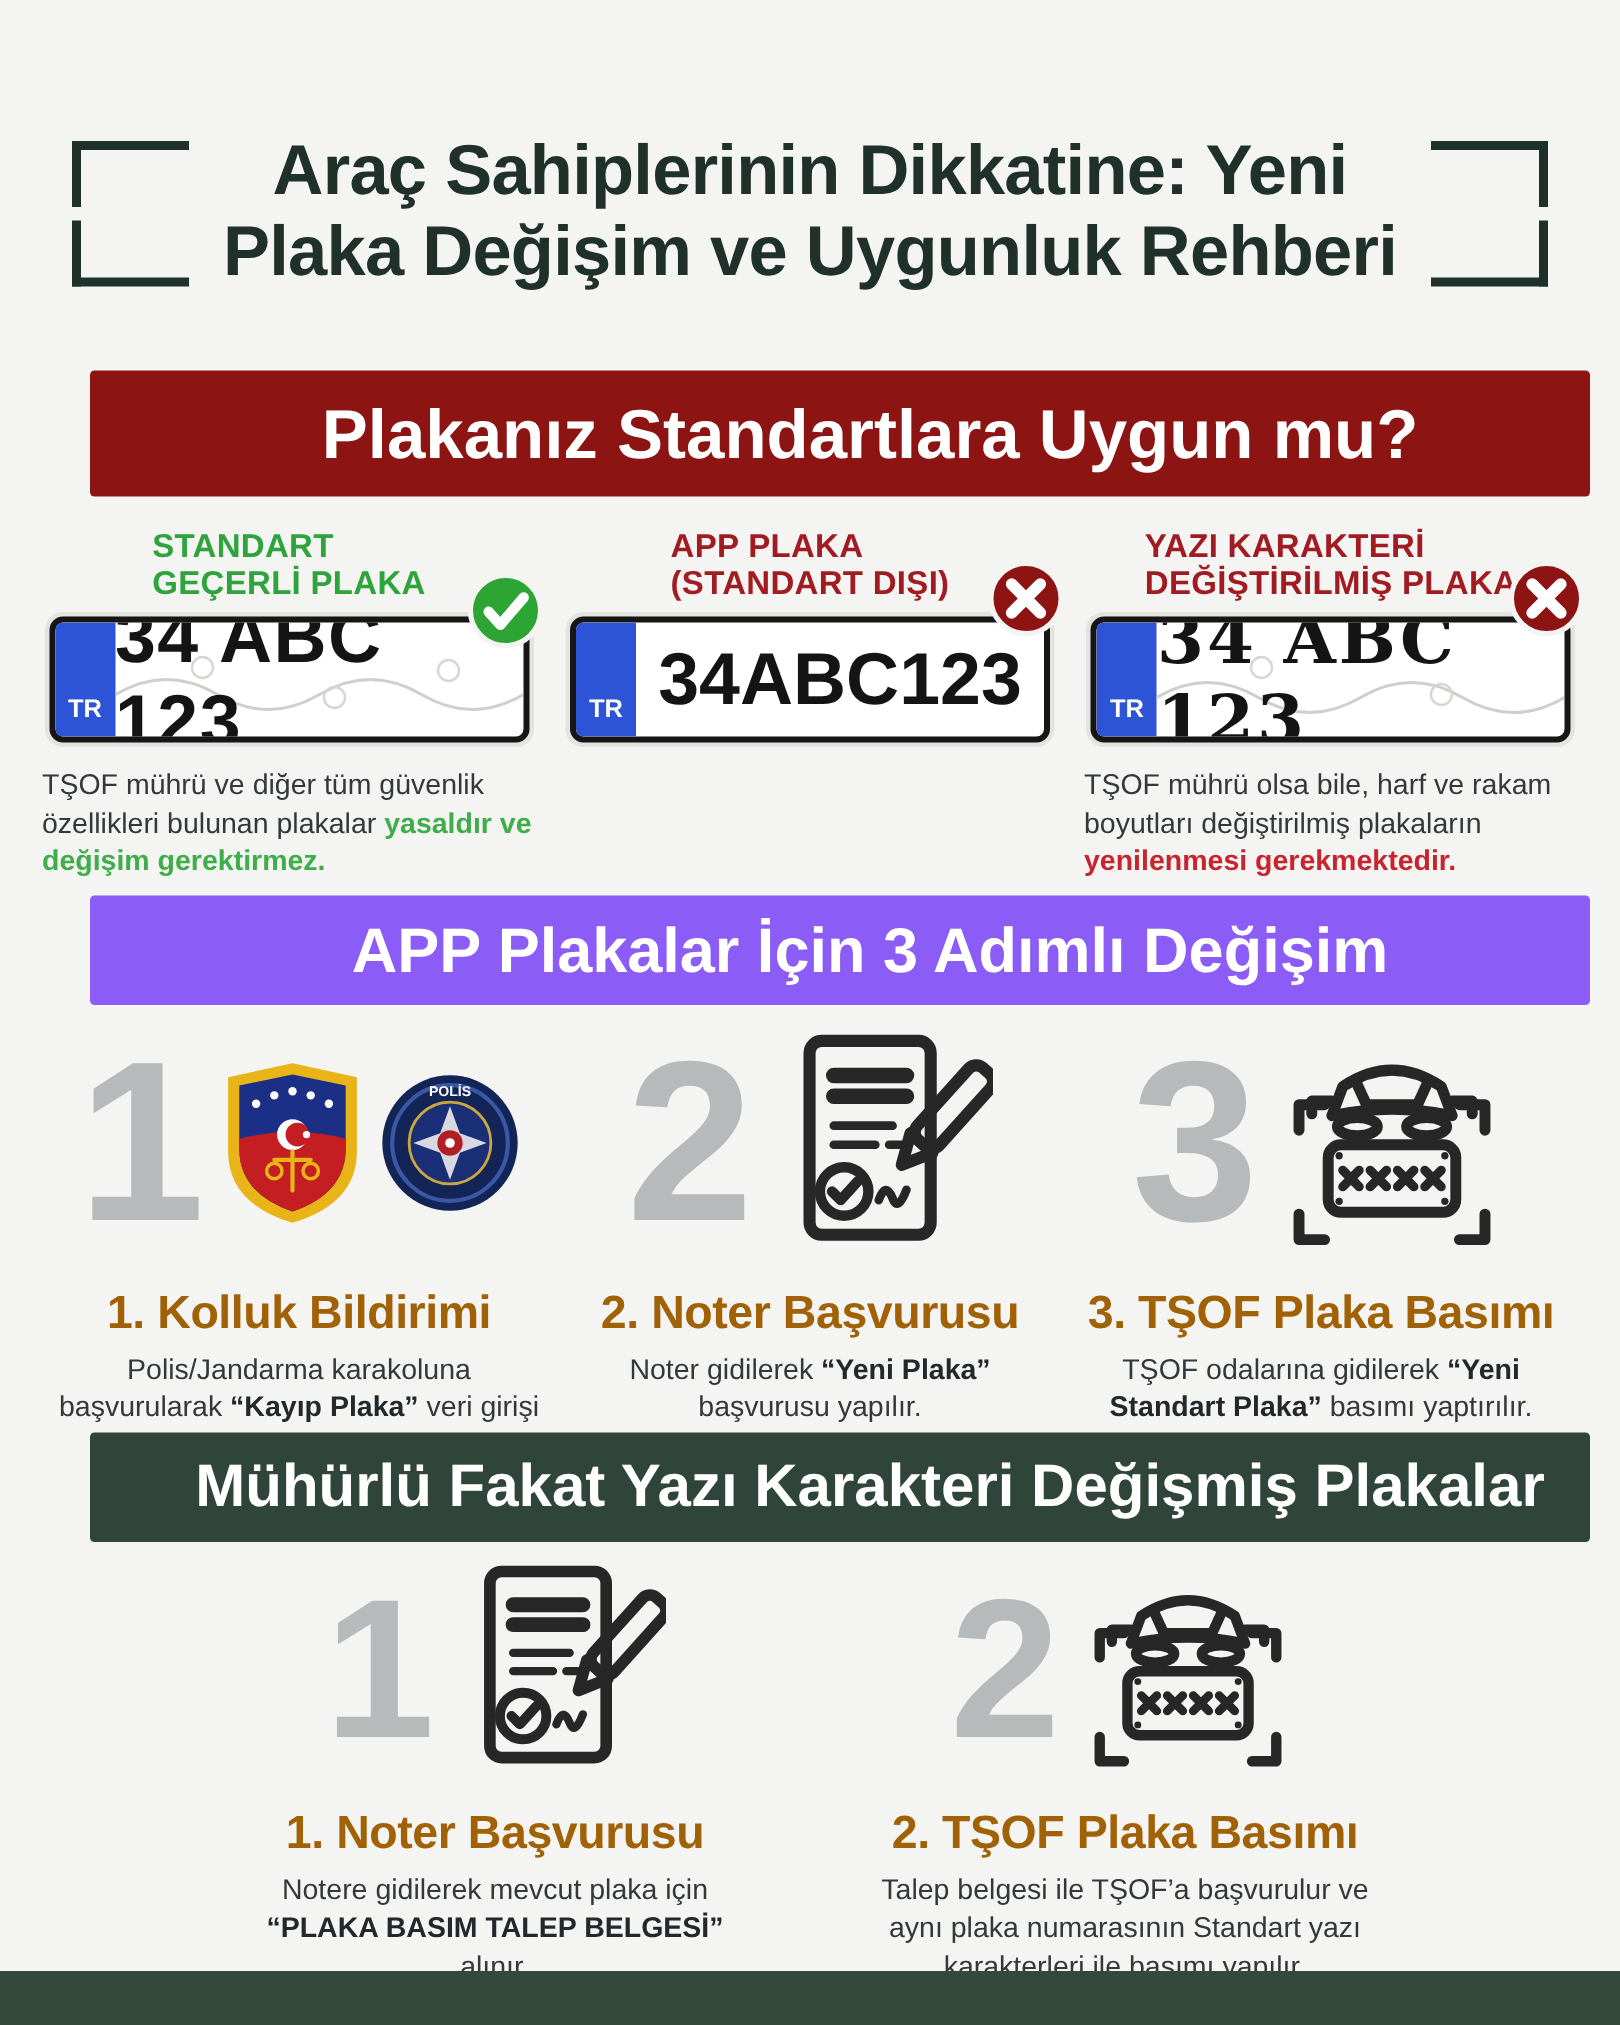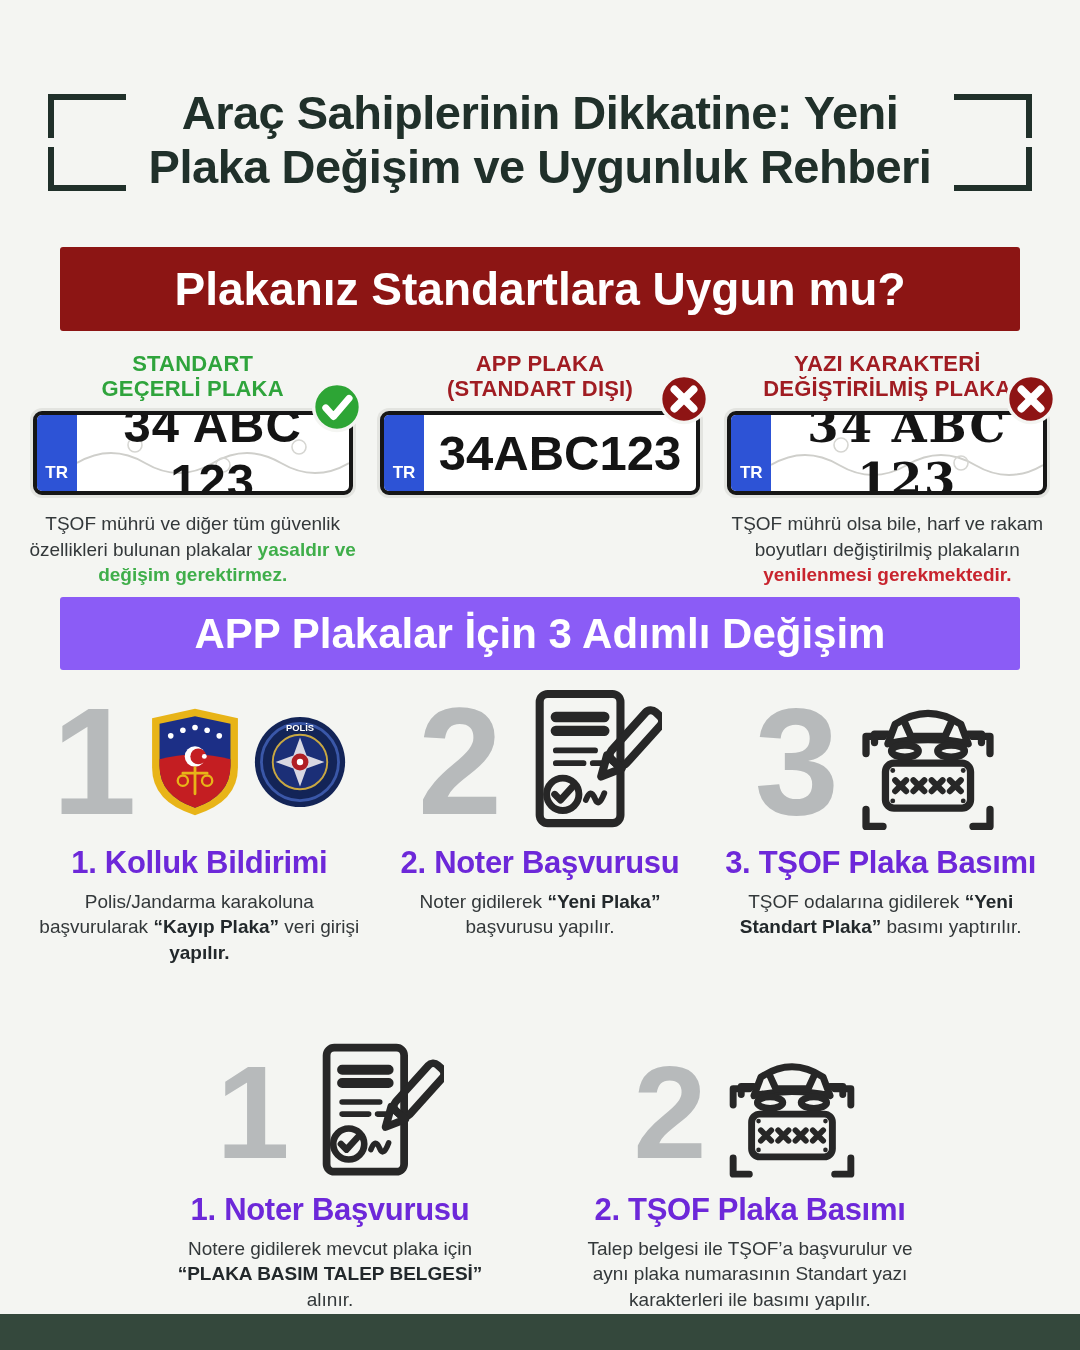--- a/index.html
+++ b/index.html
@@ -11,27 +11,27 @@
   
   .title-block{position:absolute;top:86px;left:48px;right:48px;text-align:center;}
   .title-text{font-size:47px;font-weight:800;line-height:1.14;color:#20302a;letter-spacing:-0.5px;padding:0 64px;}
   .corner{position:absolute;width:72px;height:38px;border:0 solid #20302a;}
   .corner.tl{left:0;top:8px;border-top-width:6px;border-left-width:6px;}
   .corner.bl{left:0;bottom:2px;border-bottom-width:6px;border-left-width:6px;}
   .corner.tr{right:0;top:8px;border-top-width:6px;border-right-width:6px;}
   .corner.br{right:0;bottom:2px;border-bottom-width:6px;border-right-width:6px;}
   
   .banner{position:absolute;left:60px;width:960px;display:flex;align-items:center;justify-content:center;
-          color:#fff;font-weight:800;border-radius:3px;text-align:right;}
+          color:#fff;font-weight:800;border-radius:3px;text-align:right;padding-left:40px;}
   .banner-red{top:247px;height:84px;background:#8c1514;font-size:46px;}
   .banner-g1{top:597px;height:73px;background:#8b5cf6;font-size:42px;}
   .banner-g2{top:955px;height:73px;background:#2f4539;font-size:40px;}
   
   .cols-row{position:absolute;top:352px;left:28px;width:1024px;display:flex;gap:18px;}
-  .pcol{flex:1;display:flex;flex-direction:column;align-items:center;text-align:center;}
+  .pcol{flex:1;display:flex;flex-direction:column;align-items:center;text-align:left;}
   .col-label{font-size:22px;font-weight:800;line-height:1.12;letter-spacing:0.2px;}
   .col-label.green{color:#2fa43c;}
   .col-label.red{color:#a01c22;}
   .plate-wrap{position:relative;margin-top:10px;}
   .plate{
     position:relative;width:312px;height:76px;background:#fff;border:4px solid #161616;border-radius:9px;
     display:flex;overflow:hidden;box-shadow:0 0 0 3px #e3e4e0;
   }
   .plate-strip{width:40px;background:#2d53d6;display:flex;align-items:flex-end;justify-content:center;padding-bottom:8px;flex:none;}
   .plate-tr{color:#fff;font-size:17px;font-weight:700;}
@@ -41,21 +41,21 @@
   .plate-sec{position:absolute;left:40px;top:0;width:272px;height:76px;z-index:0;}
   .status-badge{position:absolute;right:-10px;top:-30px;width:52px;height:52px;z-index:2;}
   .pcol-desc{margin-top:16px;font-size:19px;line-height:1.33;color:#33383a;max-width:330px;}
   .b-green{color:#3fae4a;font-weight:800;}
   .b-red{color:#c8242e;font-weight:800;}
   
   .steps-row{position:absolute;top:683px;left:36px;width:1008px;display:flex;gap:14px;}
   .step{flex:1;display:flex;flex-direction:column;align-items:center;text-align:center;}
   .step-art{display:flex;align-items:center;justify-content:center;gap:10px;height:158px;}
   .step-num{font-size:152px;font-weight:700;color:#b7babb;line-height:0.88;}
-  .step-head{margin-top:4px;font-size:31px;font-weight:800;color:#6d28d9;letter-spacing:-0.3px;}
+  .step-head{margin-top:16px;font-size:31px;font-weight:800;color:#a16207;letter-spacing:-0.3px;}
   .step-text{margin-top:8px;font-size:19px;line-height:1.33;color:#33383a;max-width:330px;}
   .bld{font-weight:800;color:#22282b;}
   
   .bottom-row{position:absolute;top:1038px;left:140px;width:800px;display:flex;gap:40px;justify-content:center;}
   .bottom-row .step-art{height:150px;}
   .bottom-row .step-num{font-size:132px;}
   
   .footer-bar{position:absolute;left:0;right:0;top:1314px;height:36px;background:#34483c;}
   .icon-svg{display:block;}
   .hidden-defs{position:absolute;width:0;height:0;overflow:hidden;}
@@ -271,20 +271,21 @@
             <use href="#sym-car"></use>
           </svg>
       </div>
       <div class="step-head">3. TŞOF Plaka Basımı</div>
       <div class="step-text">
         <span>TŞOF odalarına gidilerek </span><span class="bld">“Yeni Standart Plaka”</span><span> basımı yaptırılır.</span>
       </div>
     </div>
   </div>
 
+  <div class="banner banner-g2">Mühürlü Fakat Yazı Karakteri Değişmiş Plakalar</div>
 
   <div class="bottom-row">
 
     <div class="step">
       <div class="step-art">
         <div class="step-num">1</div>
         <svg class="icon-svg" width="144" height="144">
             <use href="#sym-doc"></use>
           </svg>
       </div>

